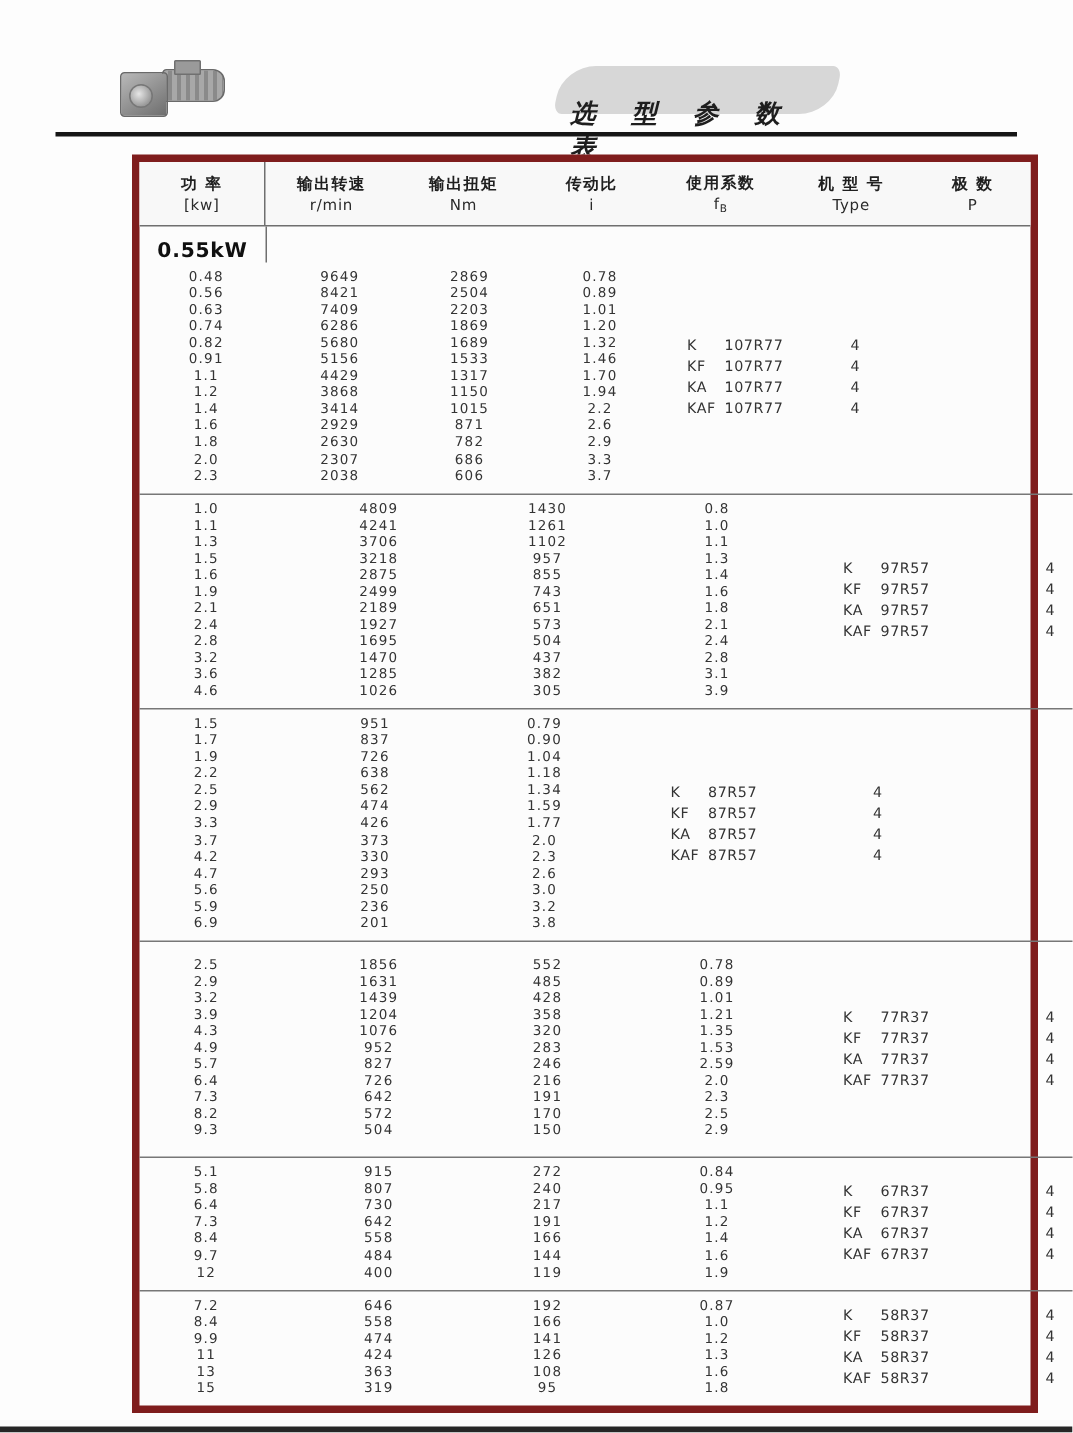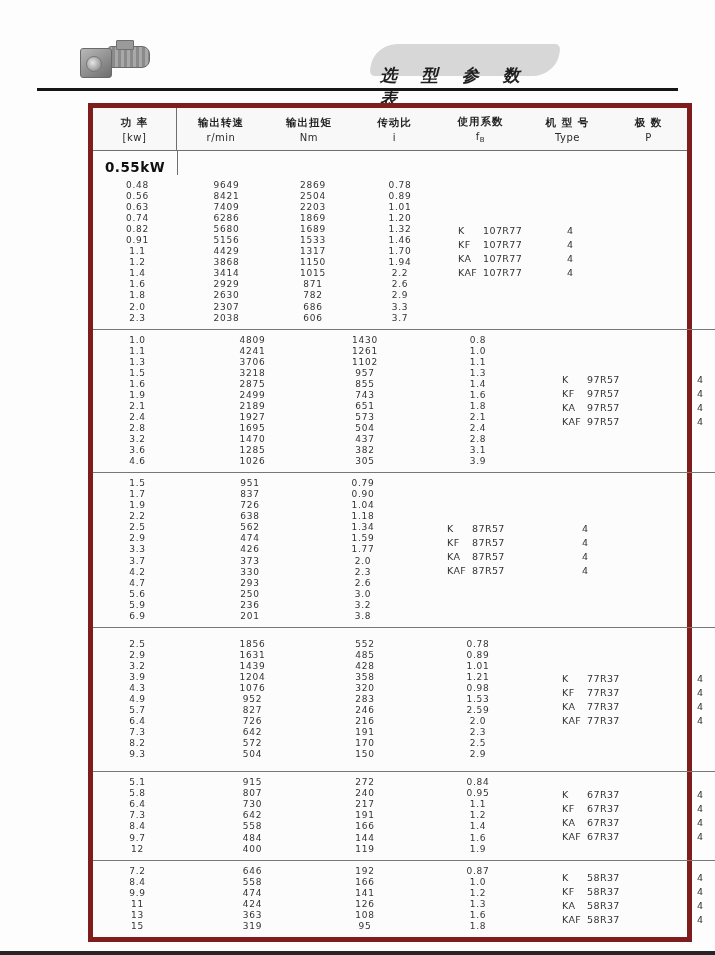--- a/index.html
+++ b/index.html
@@ -430,21 +430,21 @@
             <div class="cell">216</div>
             <div class="cell">191</div>
             <div class="cell">170</div>
             <div class="cell">150</div>
           </div>
           <div class="vcol w-fb">
             <div class="cell">0.78</div>
             <div class="cell">0.89</div>
             <div class="cell">1.01</div>
             <div class="cell">1.21</div>
-            <div class="cell">0.98</div>
+            <div class="cell">1.35</div>
             <div class="cell">1.53</div>
             <div class="cell">2.59</div>
             <div class="cell">2.0</div>
             <div class="cell">2.3</div>
             <div class="cell">2.5</div>
             <div class="cell">2.9</div>
           </div>
           <div class="type-col w-type">
             <div class="type-entry">
               <span class="type-prefix">K</span>

